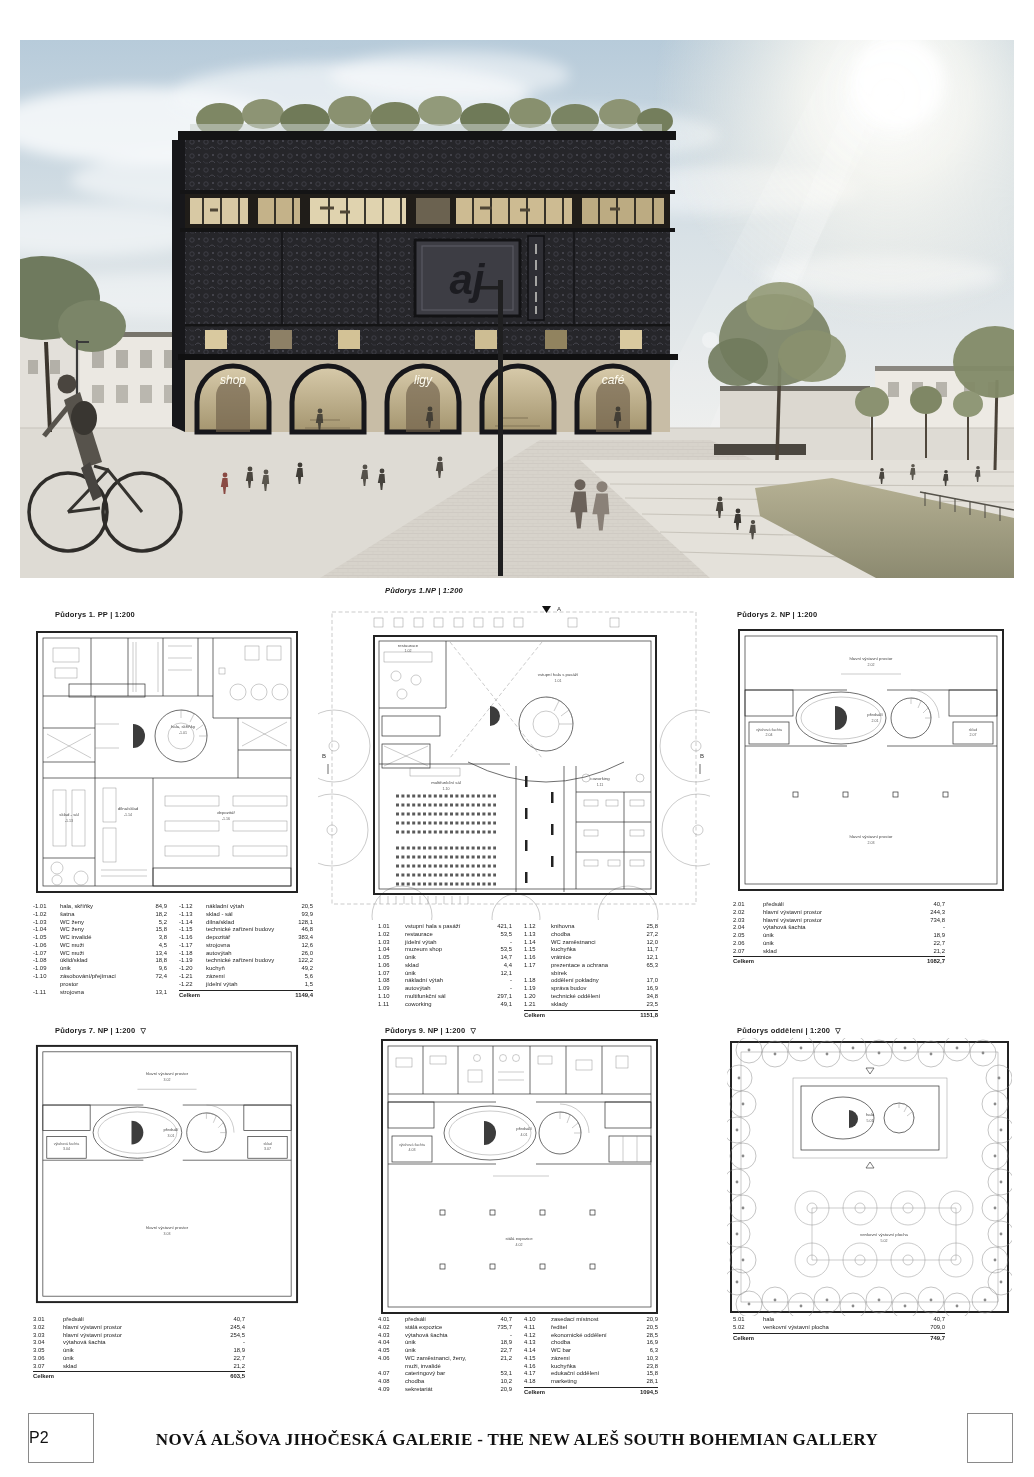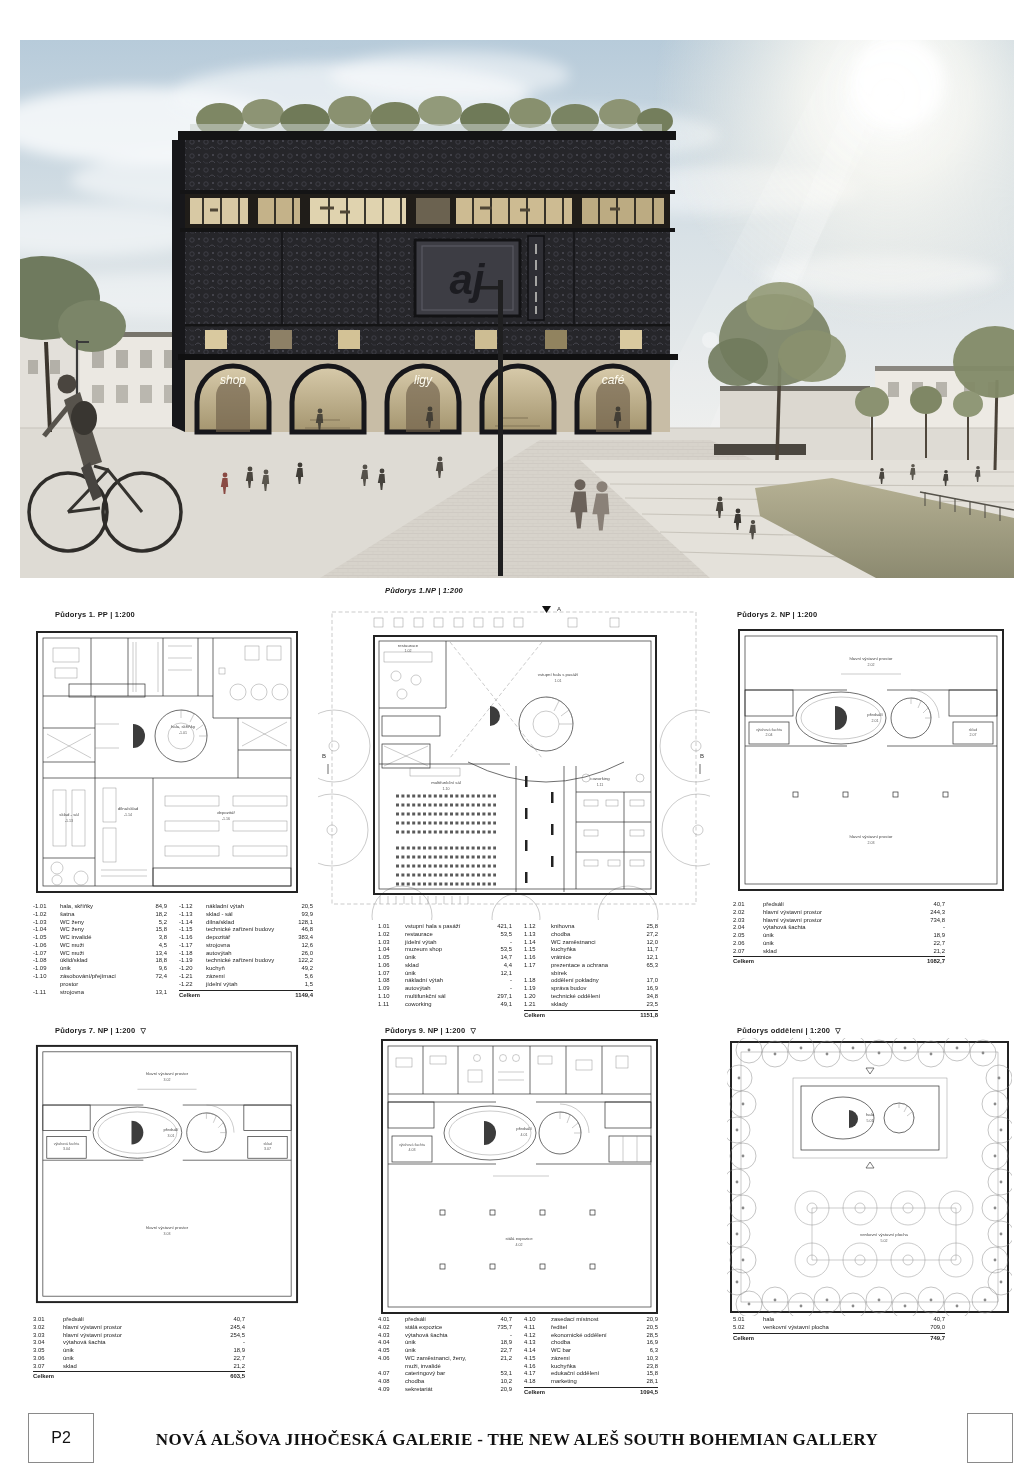--- a/index.html
+++ b/index.html
@@ -25,21 +25,21 @@
   .legend-col{width:134px;}
   .legend-col.wide{width:212px;}
   .lrow{display:grid;grid-template-columns:25px 1fr 33px;column-gap:2px;}
   .legend-col.wide .lrow{grid-template-columns:28px 1fr 40px;}
   .lrow .val{text-align:right;}
   .ltotal{display:grid;grid-template-columns:1fr 33px;border-top:.8px solid #222;margin-top:1px;padding-top:1px;font-weight:bold;}
   .legend-col.wide .ltotal{grid-template-columns:1fr 40px;}
   .ltotal .val{text-align:right;}
 
   
-  .sheetbox{border:1.1px solid #8a8a8a;background:#fff;display:flex;align-items:center;justify-content:center;}
+  .sheetbox{border:1.1px solid #8a8a8a;background:#fff;display:flex;align-items:center;}
   #sheet-no{font-size:16px;color:#111;}
   .board-title{width:100%;text-align:center;font-size:17px;font-weight:bold;color:#101010;letter-spacing:.3px;}
 </style>
 </head>
 <body>
 
 <div class="abs" style="left:20px;top:40px;width:994px;height:593px;">
 <svg width="994" height="538" viewBox="0 0 994 538">
   <defs>
     <linearGradient id="sky" x1="0" y1="0" x2="0" y2="1">

